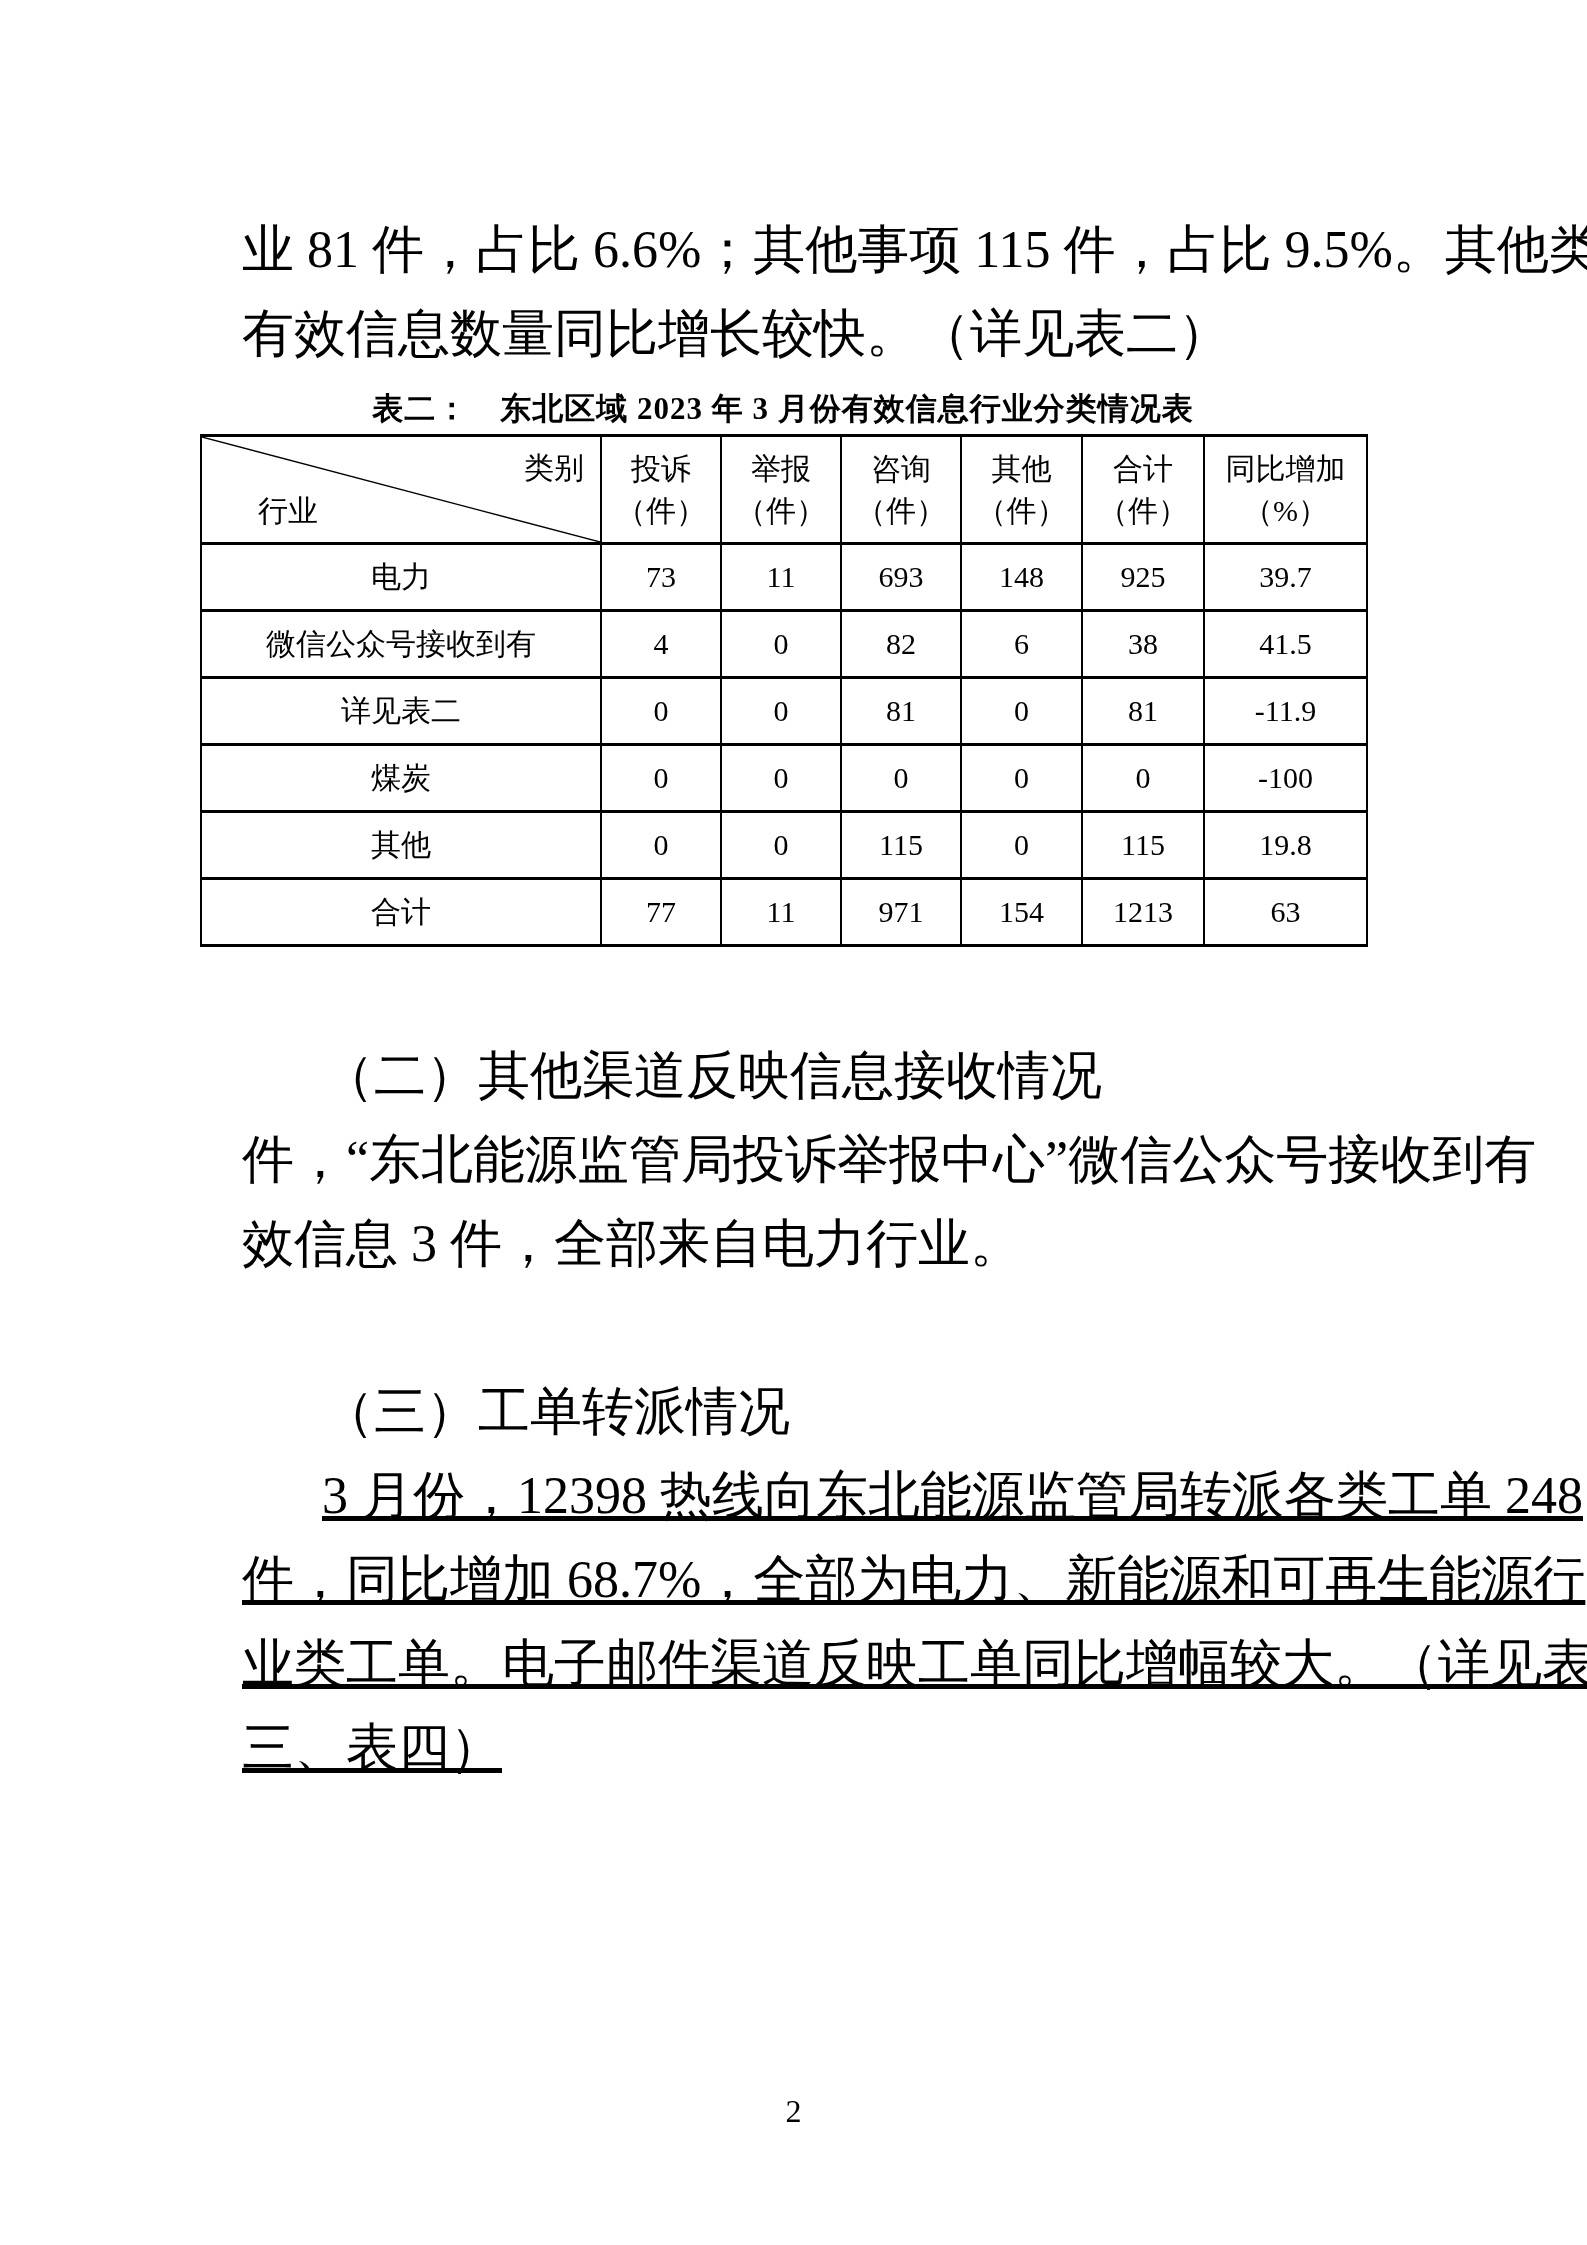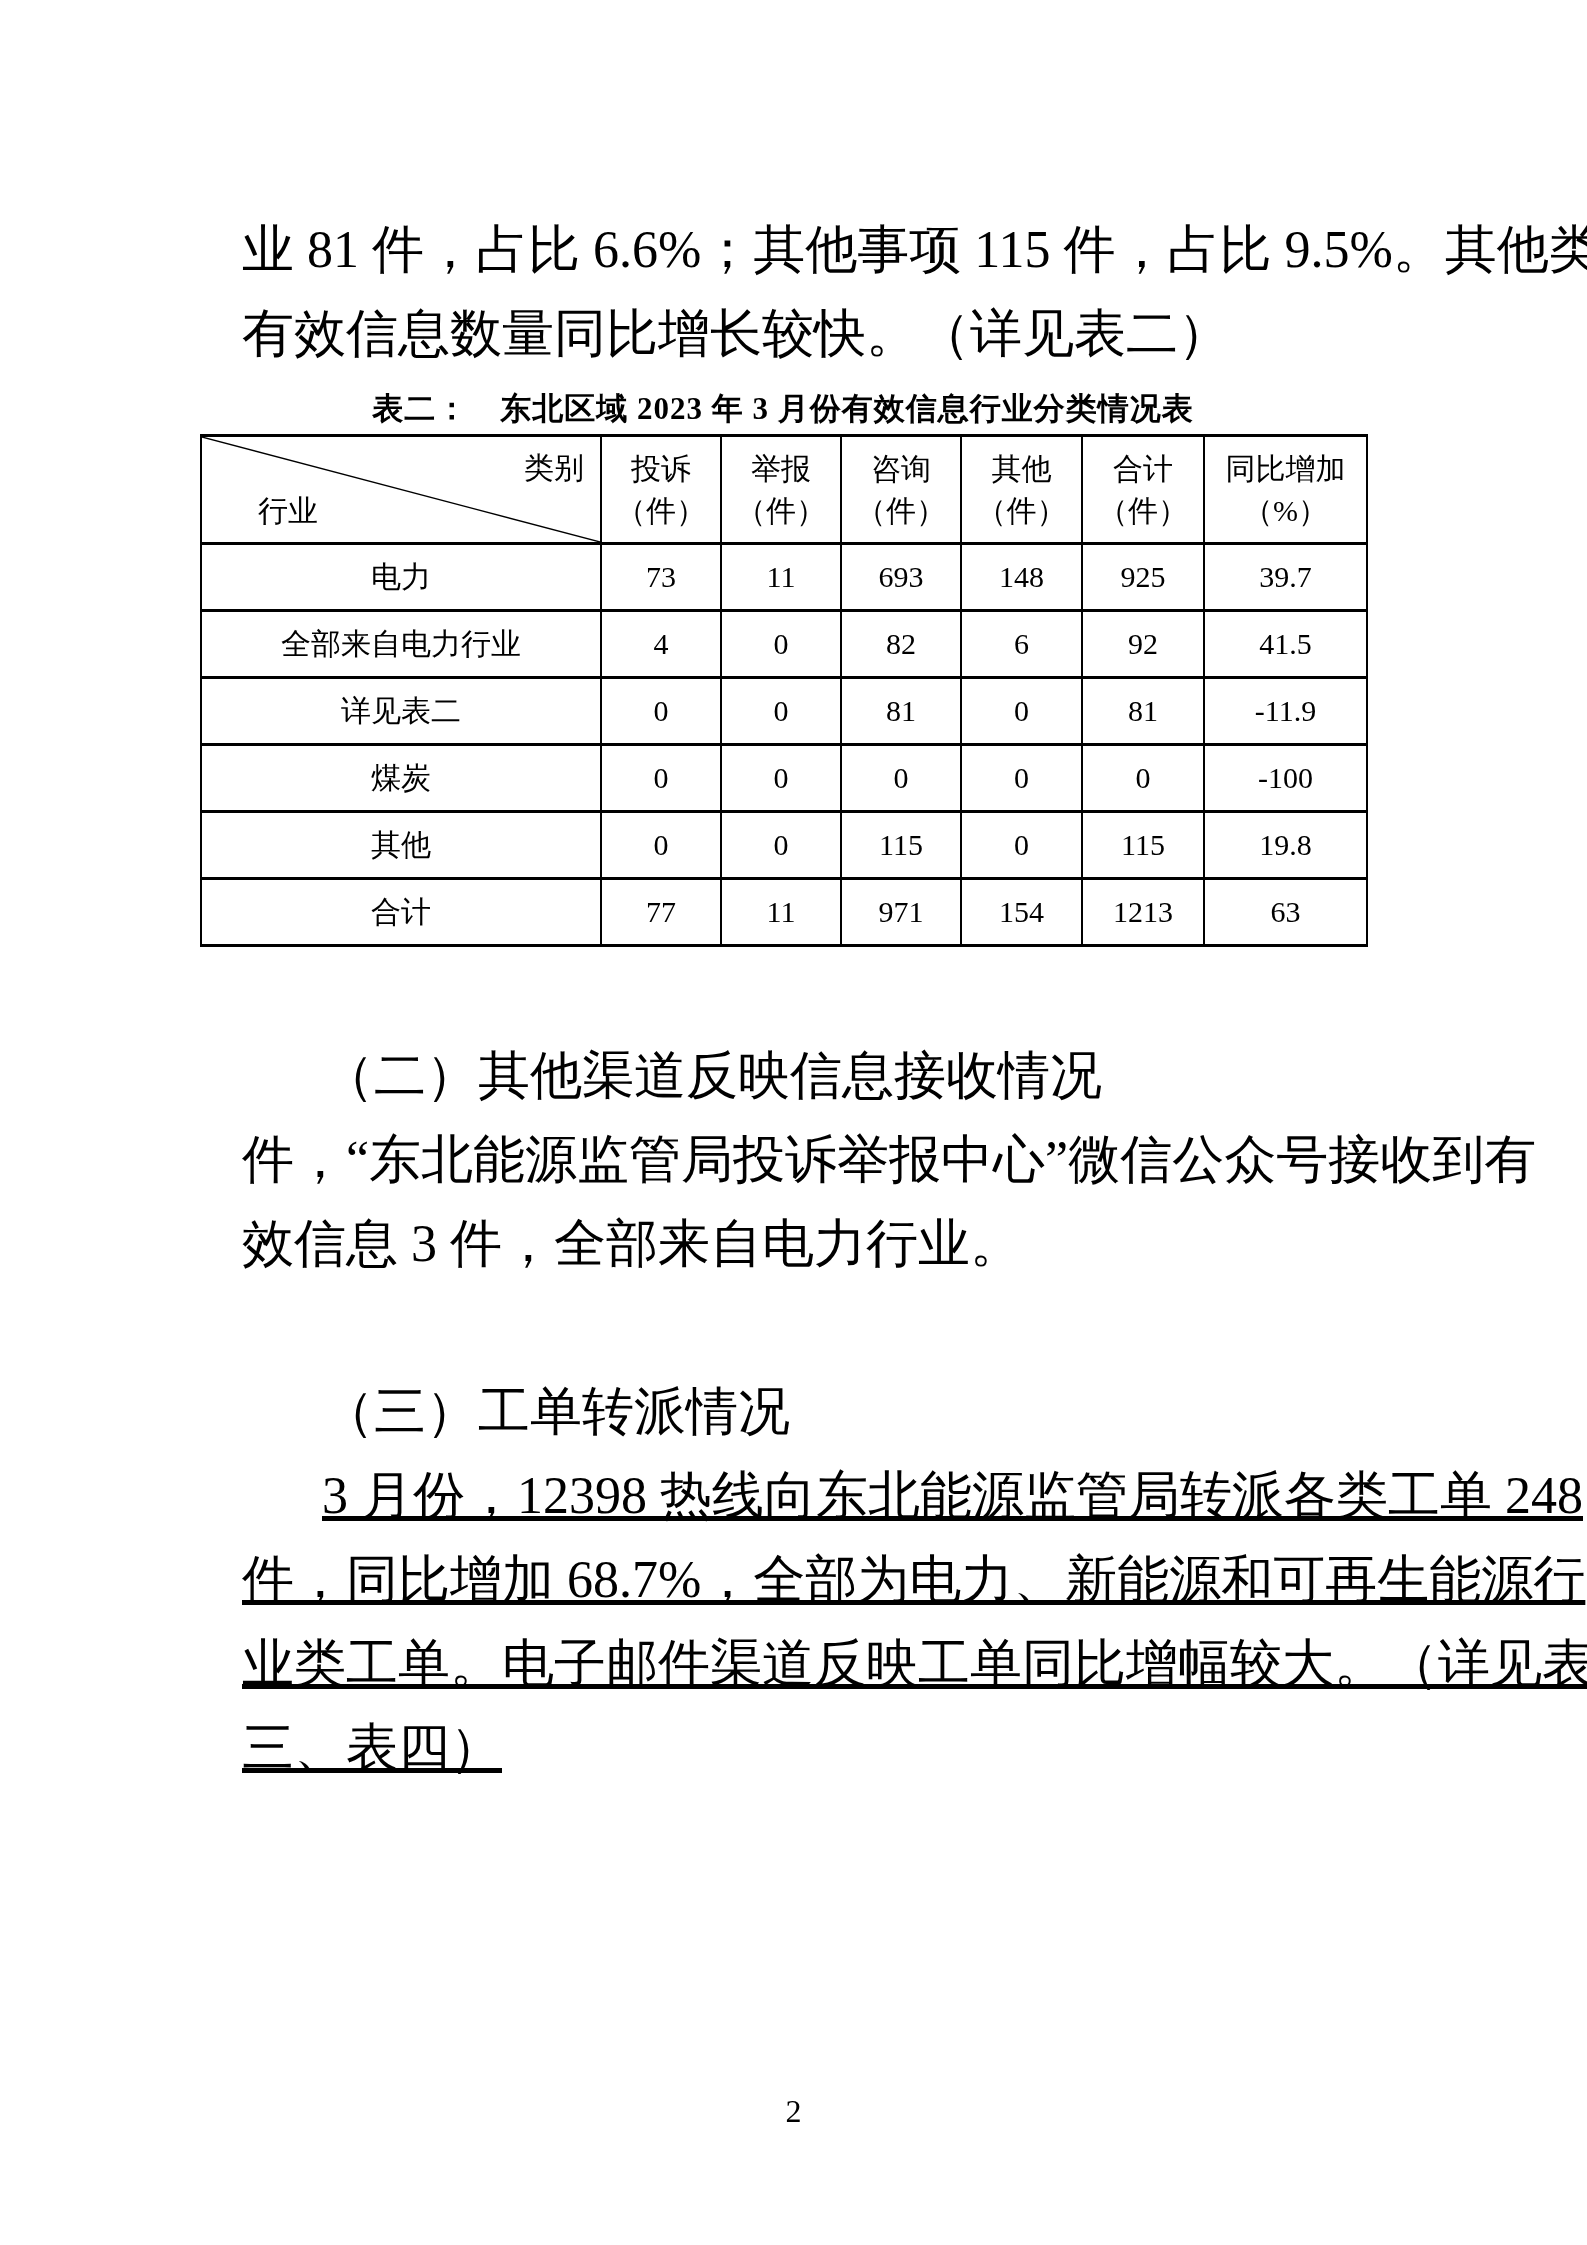--- a/index.html
+++ b/index.html
@@ -159,26 +159,26 @@
       <tr>
         <td>电力</td>
         <td>73</td>
         <td>11</td>
         <td>693</td>
         <td>148</td>
         <td>925</td>
         <td>39.7</td>
       </tr>
       <tr>
-        <td>全部来自电力行业</td>
+        <td>微信公众号接收到有</td>
         <td>4</td>
         <td>0</td>
         <td>82</td>
         <td>6</td>
-        <td>92</td>
+        <td>38</td>
         <td>41.5</td>
       </tr>
       <tr>
         <td>详见表二</td>
         <td>0</td>
         <td>0</td>
         <td>81</td>
         <td>0</td>
         <td>81</td>
         <td>-11.9</td>

